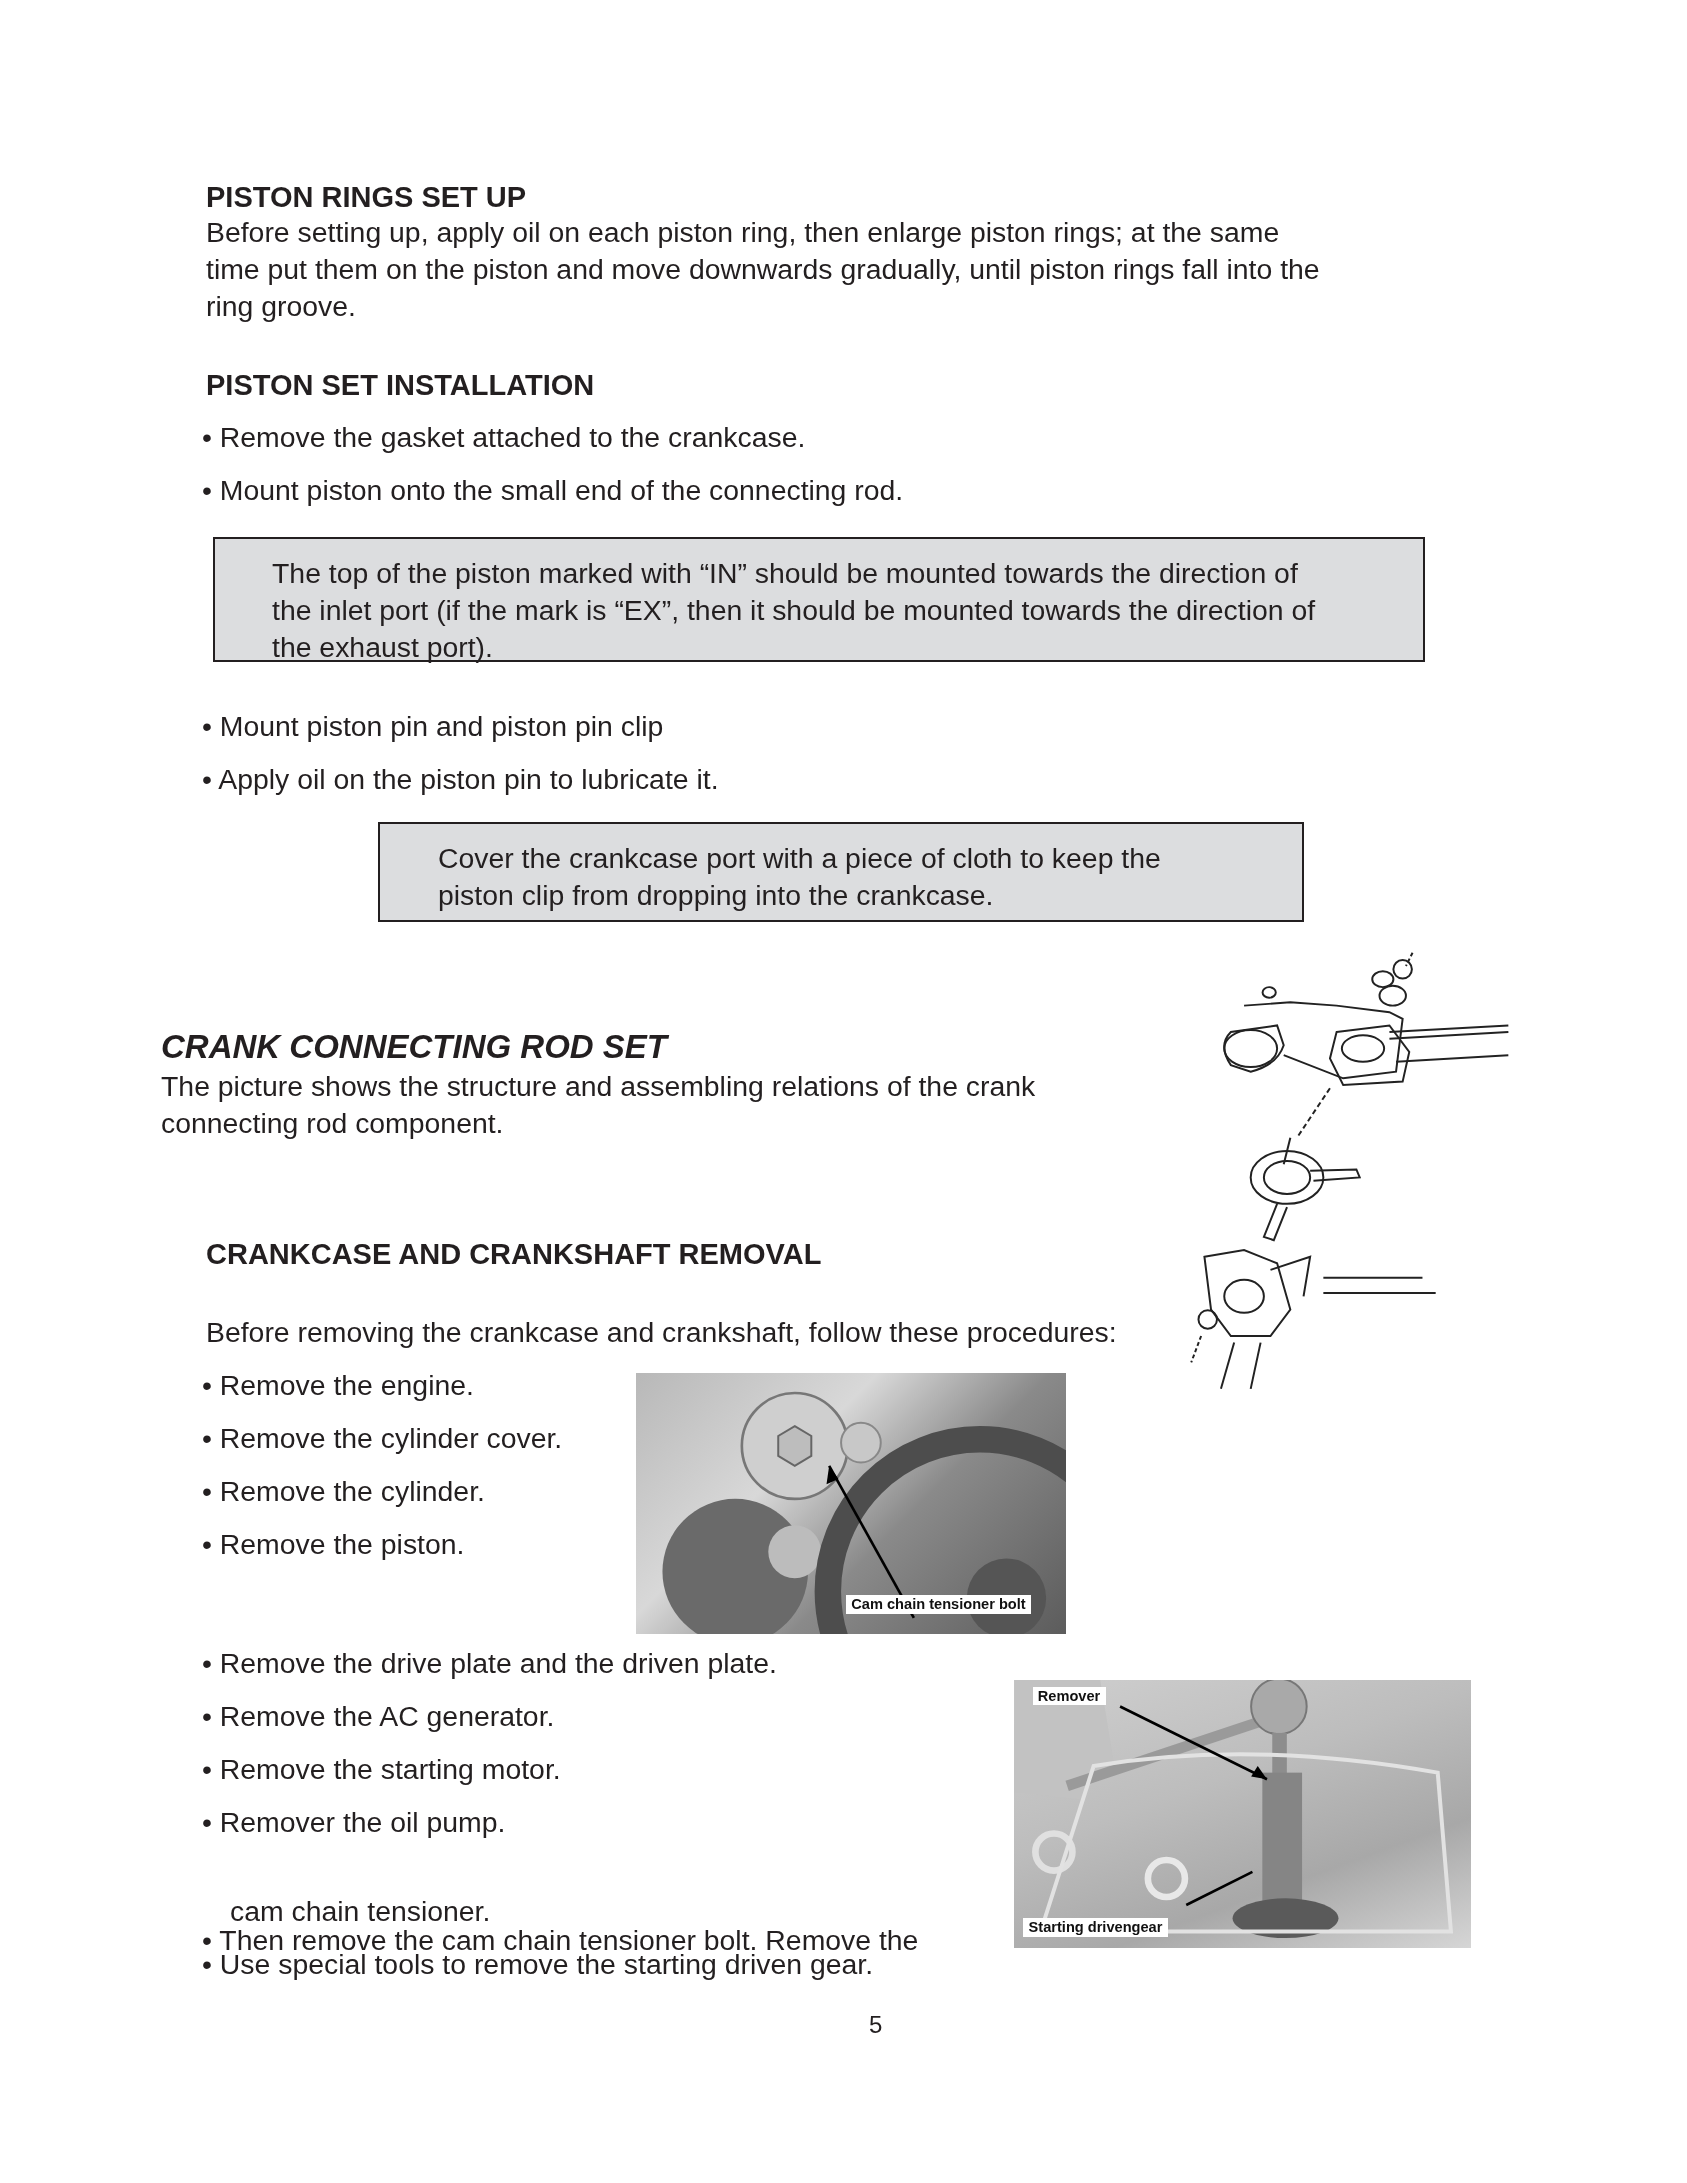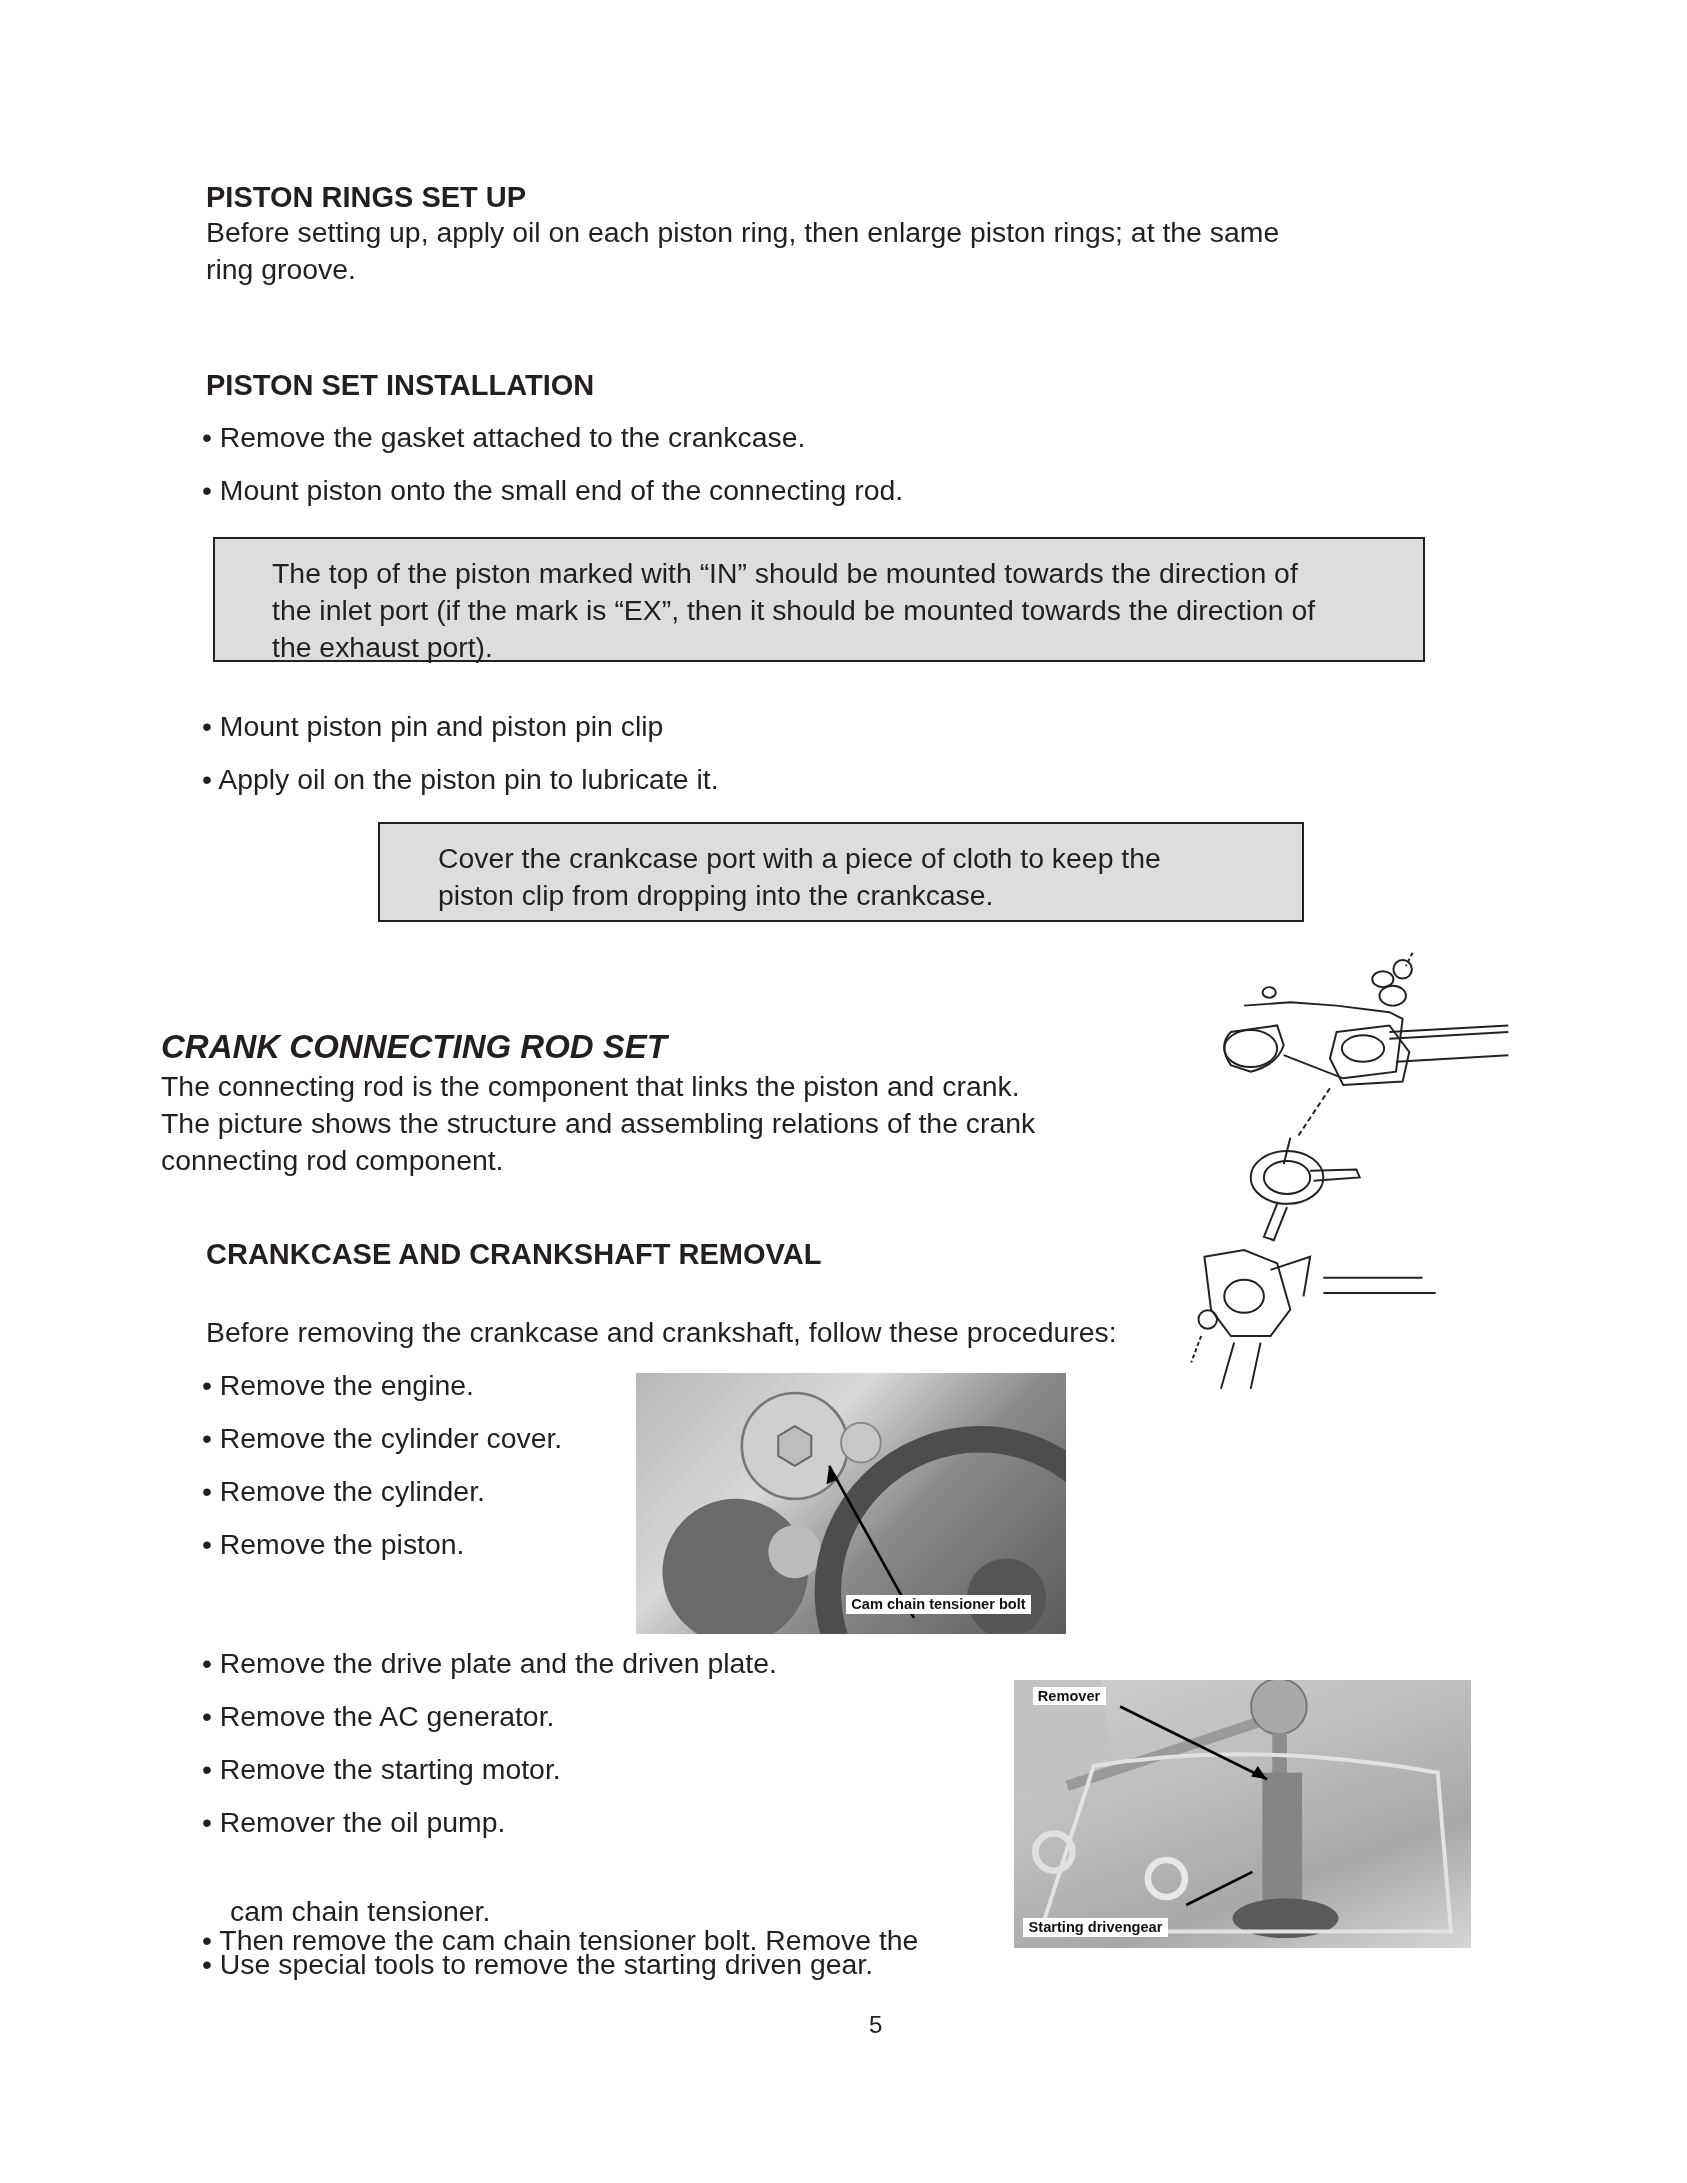--- a/index.html
+++ b/index.html
@@ -17,20 +17,21 @@
     .label-tag { position: absolute; background: #ffffff; font-weight: bold; font-size: 14.6px;
                  padding: 1.3px 5.3px; color: #111; white-space: nowrap; }
     .page-num { font-size: 24px; }
   </style>
 </head>
 <body>
 
 <div class="abs h2" style="left:206px; top:180px;">PISTON RINGS SET UP</div>
 <div class="abs p" style="left:206px; top:214px;">
   <span class="line">Before setting up, apply oil on each piston ring, then enlarge piston rings; at the same</span>
+  <span class="line">time put them on the piston and move downwards gradually, until piston rings fall into the</span>
   <span class="line">ring groove.</span>
 </div>
 
 <div class="abs h2" style="left:206px; top:368px;">PISTON SET INSTALLATION</div>
 <div class="abs bullet" style="left:202px; top:419px;">• Remove the gasket attached to the crankcase.</div>
 <div class="abs bullet" style="left:202px; top:472px;">• Mount piston onto the small end of the connecting rod.</div>
 
 <div class="abs note" style="left:213px; top:537px; width:1212px; height:125px;">
   <div class="txt" style="position:absolute; left:57px; top:16px;">
     <span class="line">The top of the piston marked with “IN” should be mounted towards the direction of</span>
@@ -44,21 +45,20 @@
 
 <div class="abs note" style="left:378px; top:822px; width:926px; height:100px;">
   <div class="txt" style="position:absolute; left:58px; top:16px;">
     <span class="line">Cover the crankcase port with a piece of cloth to keep the</span>
     <span class="line">piston clip from dropping into the crankcase.</span>
   </div>
 </div>
 
 <div class="abs h1i" style="left:161px; top:1028px;">CRANK CONNECTING ROD SET</div>
 <div class="abs p" style="left:161px; top:1068px;">
-  <span class="line">The connecting rod is the component that links the piston and crank.</span>
   <span class="line">The picture shows the structure and assembling relations of the crank</span>
   <span class="line">connecting rod component.</span>
 </div>
 
 <div class="abs" style="left:1178px; top:939px; width:370px; height:457px;">
   <svg width="370" height="457" viewBox="0 0 560 690" fill="none" stroke="#222" stroke-width="3">
 
     <path d="M80 140 Q60 160 80 190 L110 200 Q150 190 160 160 L150 130 Z"></path>
     <ellipse cx="110" cy="165" rx="40" ry="28"></ellipse>
     <path d="M100 100 L170 95 L240 100 L320 110 L340 120 L330 200 L250 210 L160 175"></path>

